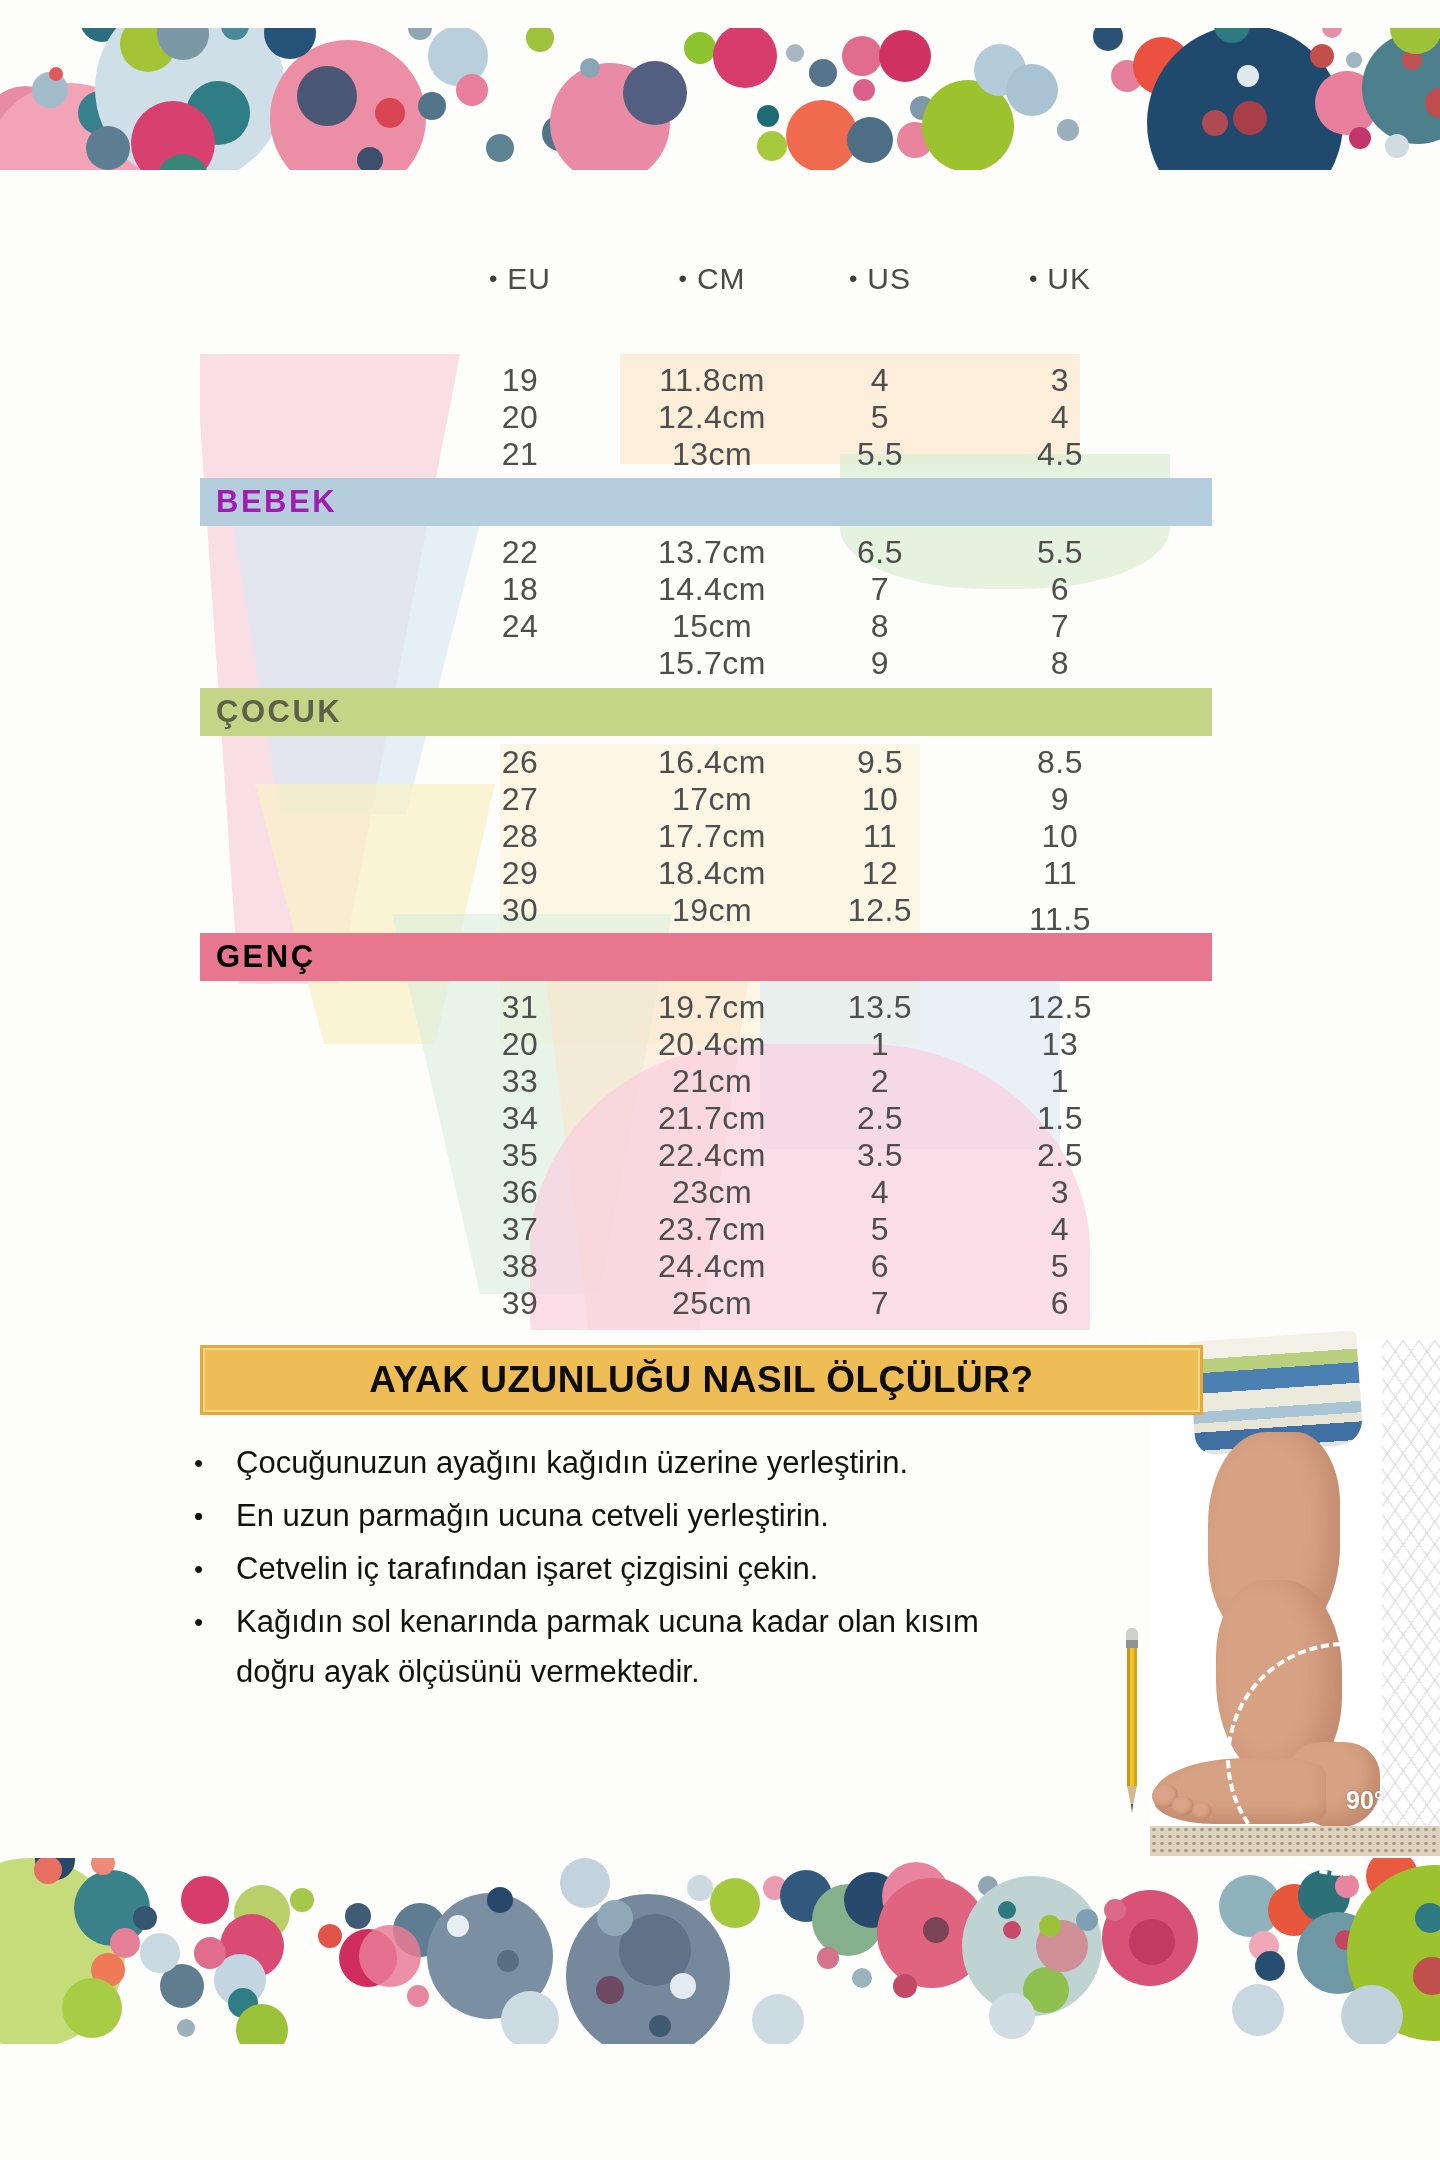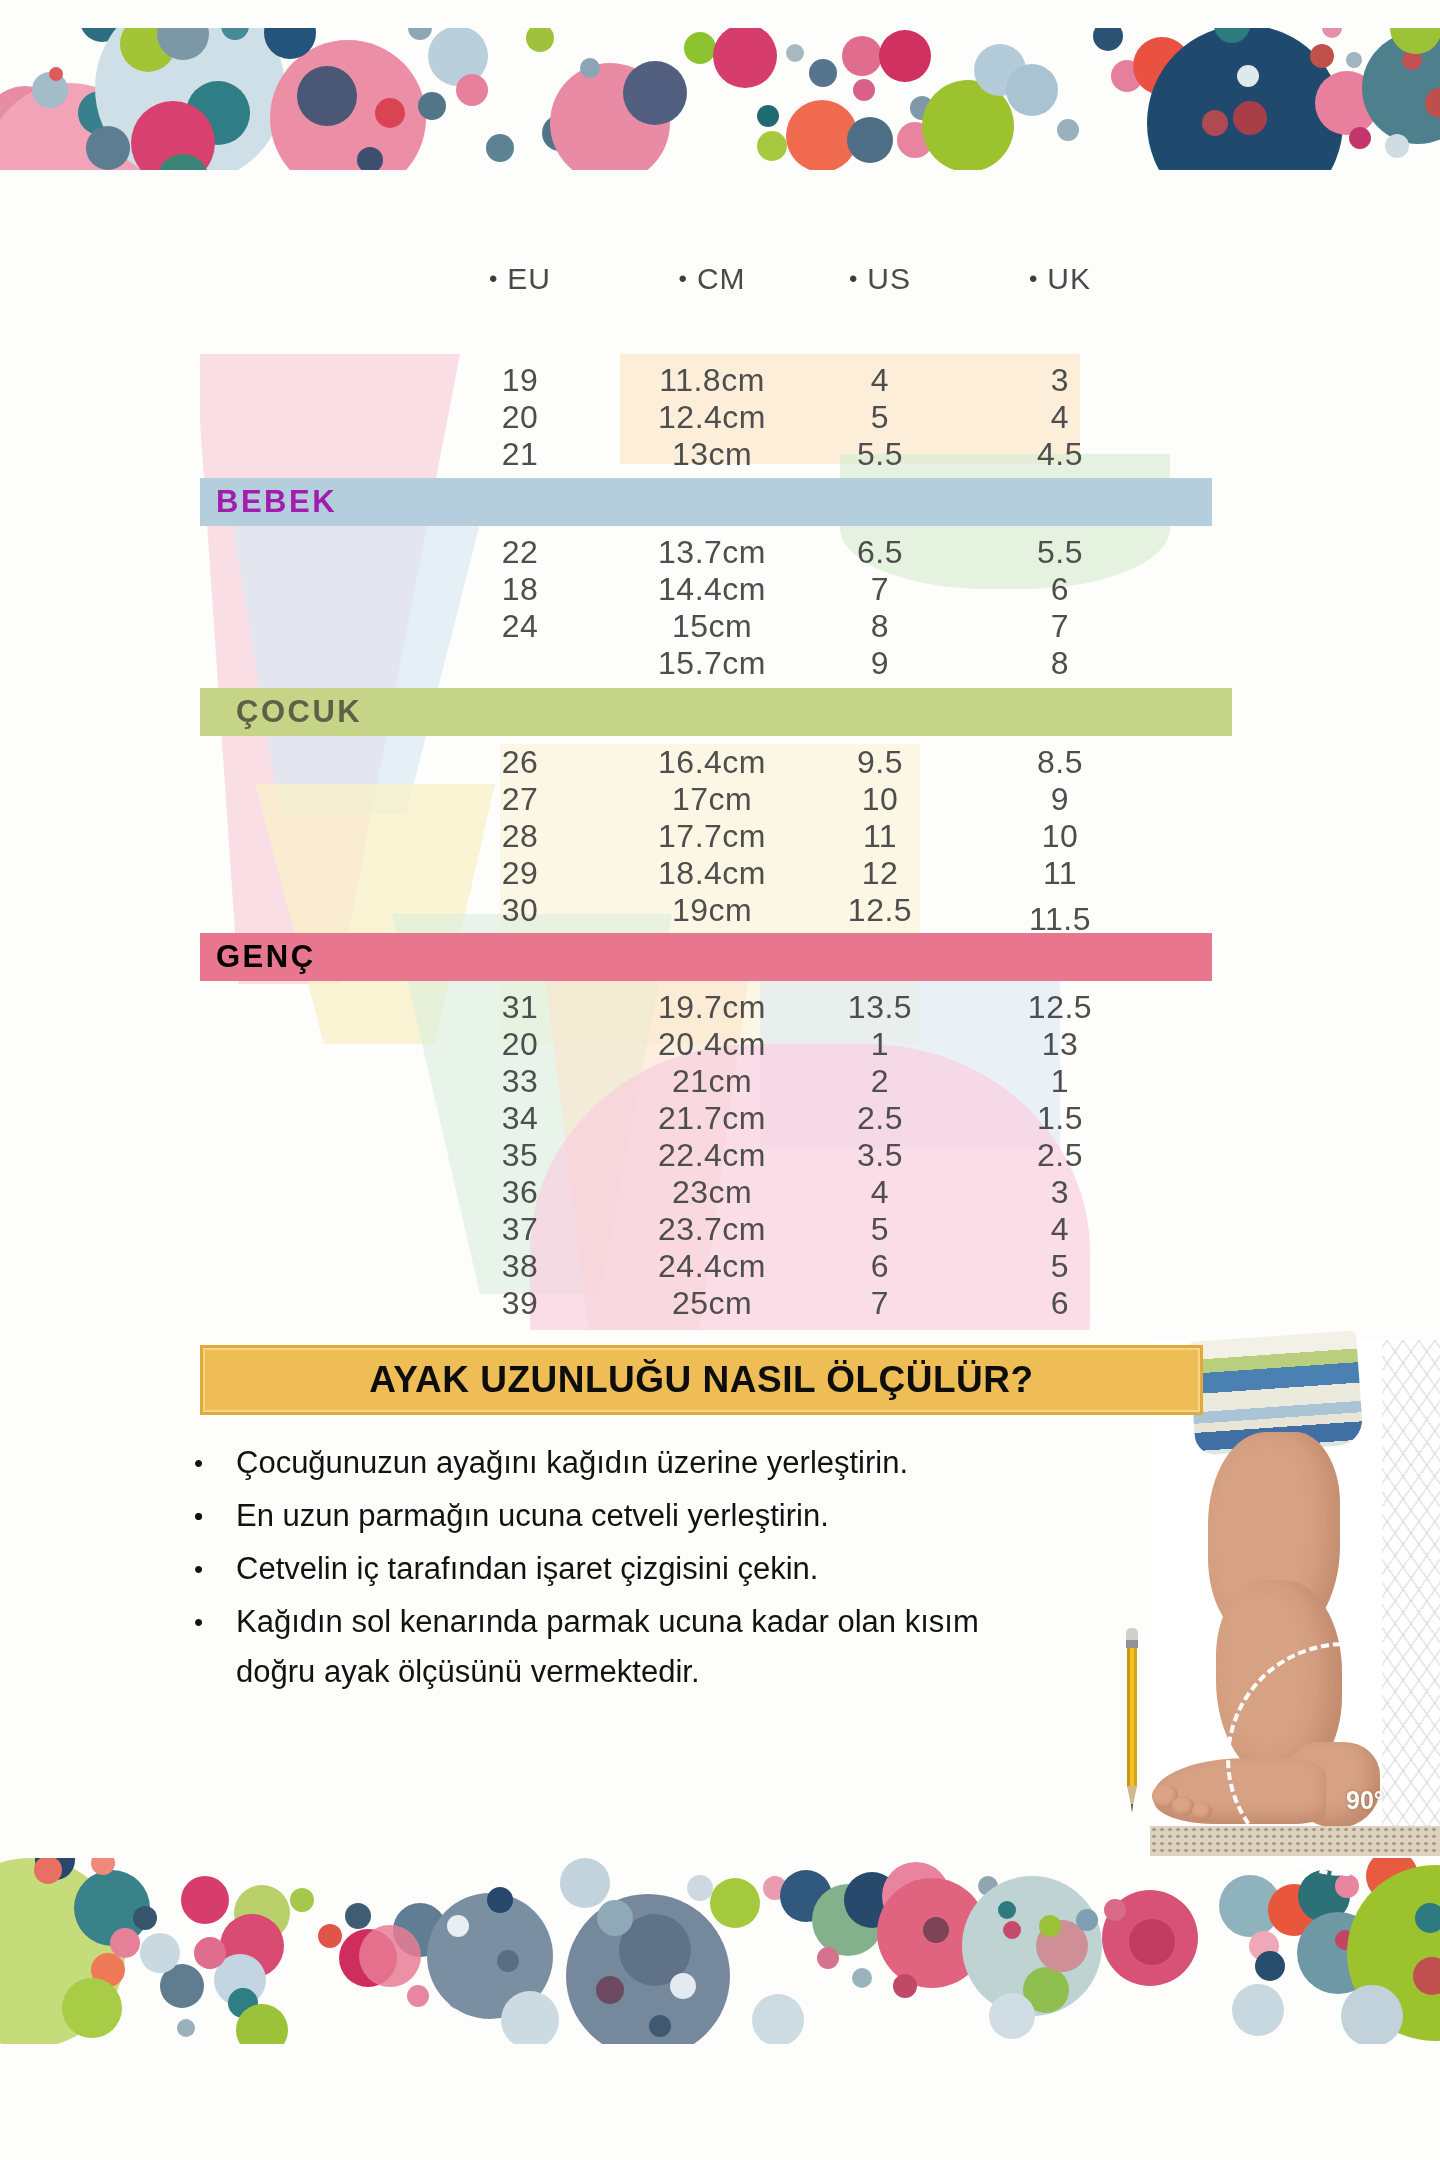--- a/index.html
+++ b/index.html
@@ -185,21 +185,21 @@
     <div class="size-cell" style="left: 880px; top: 571px;">7</div>
     <div class="size-cell" style="left: 1060px; top: 571px;">6</div>
     <div class="size-cell" style="left: 520px; top: 608px;">24</div>
     <div class="size-cell" style="left: 712px; top: 608px;">15cm</div>
     <div class="size-cell" style="left: 880px; top: 608px;">8</div>
     <div class="size-cell" style="left: 1060px; top: 608px;">7</div>
     <div class="size-cell" style="left: 520px; top: 645px; margin-top: 48px;">25</div>
     <div class="size-cell" style="left: 712px; top: 645px;">15.7cm</div>
     <div class="size-cell" style="left: 880px; top: 645px;">9</div>
     <div class="size-cell" style="left: 1060px; top: 645px;">8</div>
-    <div class="sec-bar" style="top: 688px; background: rgb(198, 212, 136); padding-left: 20px;">
+    <div class="sec-bar" style="top: 688px; background: rgb(198, 212, 136);">
       <span style="color: rgb(94, 97, 71);">ÇOCUK</span>
     </div>
     <div class="size-cell" style="left: 520px; top: 744px;">26</div>
     <div class="size-cell" style="left: 712px; top: 744px;">16.4cm</div>
     <div class="size-cell" style="left: 880px; top: 744px;">9.5</div>
     <div class="size-cell" style="left: 1060px; top: 744px;">8.5</div>
     <div class="size-cell" style="left: 520px; top: 781px;">27</div>
     <div class="size-cell" style="left: 712px; top: 781px;">17cm</div>
     <div class="size-cell" style="left: 880px; top: 781px;">10</div>
     <div class="size-cell" style="left: 1060px; top: 781px;">9</div>

